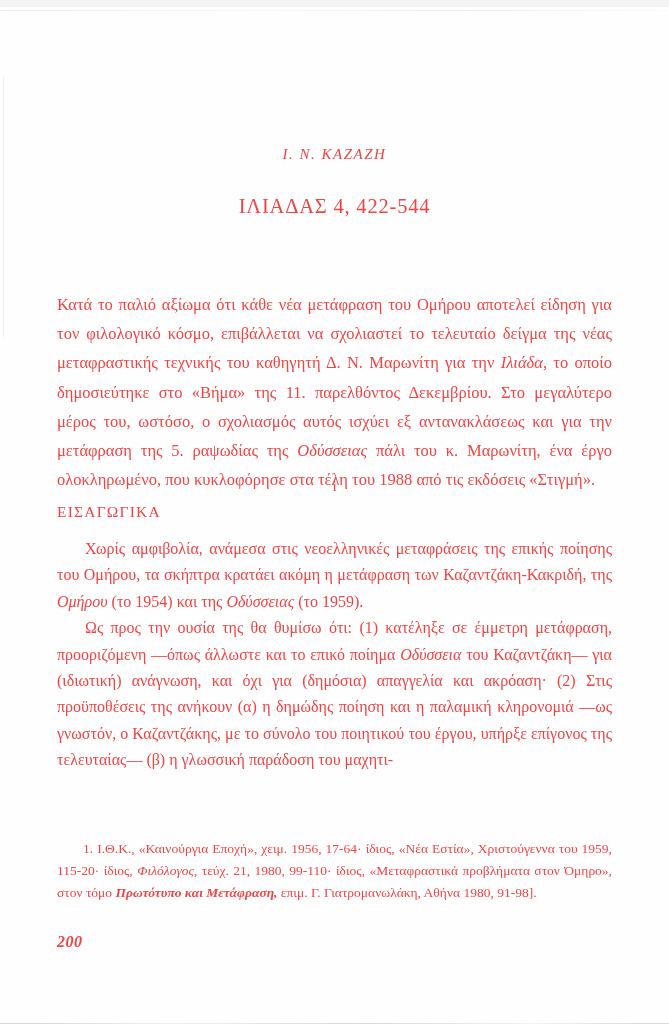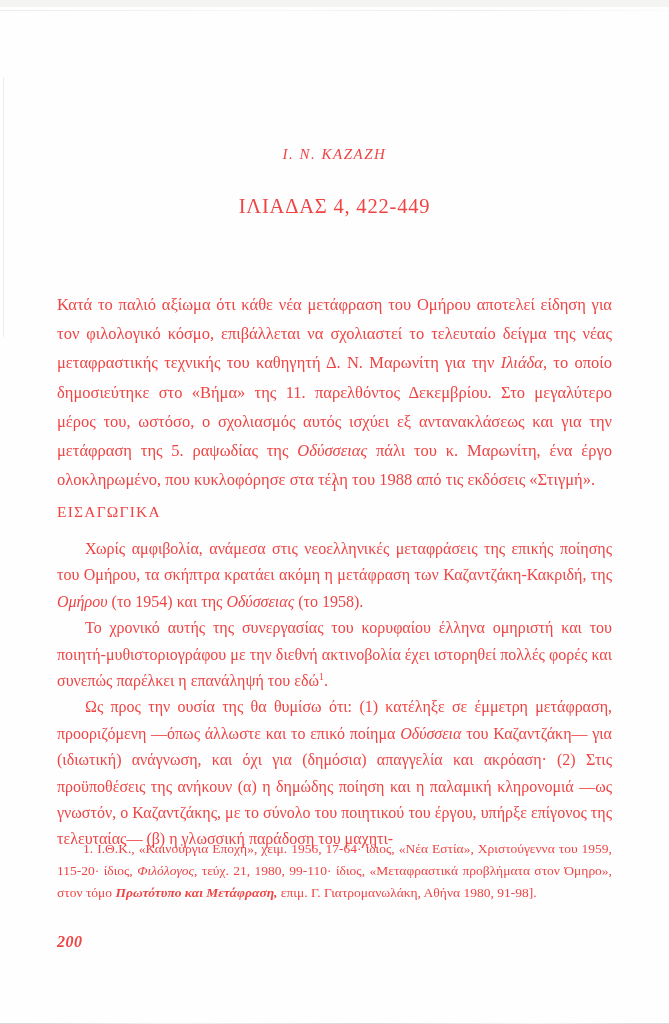--- a/index.html
+++ b/index.html
@@ -116,32 +116,31 @@
 <div class="scan-page">
   <div class="edge-top"></div>
   <div class="edge-left"></div>
   <div class="edge-bottom"></div>
 
   <div class="content">
 
     <div class="author-line">Ι. Ν. ΚΑΖΑΖΗ</div>
 
     <h1 class="main-title">
-      <div>ΙΛΙΑΔΑΣ 4, 422-449</div>
+      <div>ΙΛΙΑΔΑΣ 4, 422-544</div>
     </h1>
 
     <p class="intro-par"><span>Κατά το παλιό αξίωμα ότι κάθε νέα μετάφραση του Ομήρου αποτελεί είδηση για τον φιλολογικό κόσμο, επιβάλλεται να σχολιαστεί το τελευταίο δείγμα της νέας μεταφραστικής τεχνικής του καθηγητή Δ. Ν. Μαρωνίτη για την </span><i>Ιλιάδα</i><span>, το οποίο δημοσιεύτηκε στο «Βήμα» της 11. παρελθόντος Δεκεμβρίου. Στο μεγαλύτερο μέρος του, ωστόσο, ο σχολιασμός αυτός ισχύει εξ αντανακλάσεως και για την μετάφραση της 5. ραψωδίας της </span><i>Οδύσσειας</i><span> πάλι του κ. Μαρωνίτη, ένα έργο ολοκληρωμένο, που κυκλοφόρησε στα τέλη του 1988 από τις εκδόσεις «Στιγμή».</span></p>
 
     <div class="section-marker">i</div>
 
     <h2 class="section-heading">ΕΙΣΑΓΩΓΙΚΑ</h2>
 
     <div class="body-block">
-      <p><span>Χωρίς αμφιβολία, ανάμεσα στις νεοελληνικές μεταφράσεις της επικής ποίησης του Ομήρου, τα σκήπτρα κρατάει ακόμη η μετάφραση των Καζαντζάκη-Κακριδή, της </span><i>Ομήρου</i><span> (το 1954) και της </span><i>Οδύσσειας</i><span> (το 1958).</span></p>
-      <p><span>Το χρονικό αυτής της συνεργασίας του κορυφαίου έλληνα ομηριστή και του ποιητή-μυθιστοριογράφου με την διεθνή ακτινοβολία έχει ιστορηθεί πολλές φορές και συνεπώς παρέλκει η επανάληψή του εδώ</span><sup>1</sup><span>.</span></p>
+      <p><span>Χωρίς αμφιβολία, ανάμεσα στις νεοελληνικές μεταφράσεις της επικής ποίησης του Ομήρου, τα σκήπτρα κρατάει ακόμη η μετάφραση των Καζαντζάκη-Κακριδή, της </span><i>Ομήρου</i><span> (το 1954) και της </span><i>Οδύσσειας</i><span> (το 1959).</span></p>
       <p><span>Ως προς την ουσία της θα θυμίσω ότι: (1) κατέληξε σε έμμετρη μετάφραση, προοριζόμενη —όπως άλλωστε και το επικό ποίημα </span><i>Οδύσσεια</i><span> του Καζαντζάκη— για (ιδιωτική) ανάγνωση, και όχι για (δημόσια) απαγγελία και ακρόαση· (2) Στις προϋποθέσεις της ανήκουν (α) η δημώδης ποίηση και η παλαμική κληρονομιά —ως γνωστόν, ο Καζαντζάκης, με το σύνολο του ποιητικού του έργου, υπήρξε επίγονος της τελευταίας— (β) η γλωσσική παράδοση του μαχητι-</span></p>
     </div>
 
     <div class="footnote-block"><span>1. Ι.Θ.Κ., «Καινούργια Εποχή», χειμ. 1956, 17-64· ίδιος, «Νέα Εστία», Χριστούγεννα του 1959, 115-20· ίδιος, </span><i>Φιλόλογος</i><span>, τεύχ. 21, 1980, 99-110· ίδιος, «Μεταφραστικά προβλήματα στον Όμηρο», στον τόμο </span><i class="bi">Πρωτότυπο και Μετάφραση,</i><span> επιμ. Γ. Γιατρομανωλάκη, Αθήνα 1980, 91-98].</span></div>
   </div>
 
   <div class="page-number">200</div>
 </div>
 
 </body></html>

